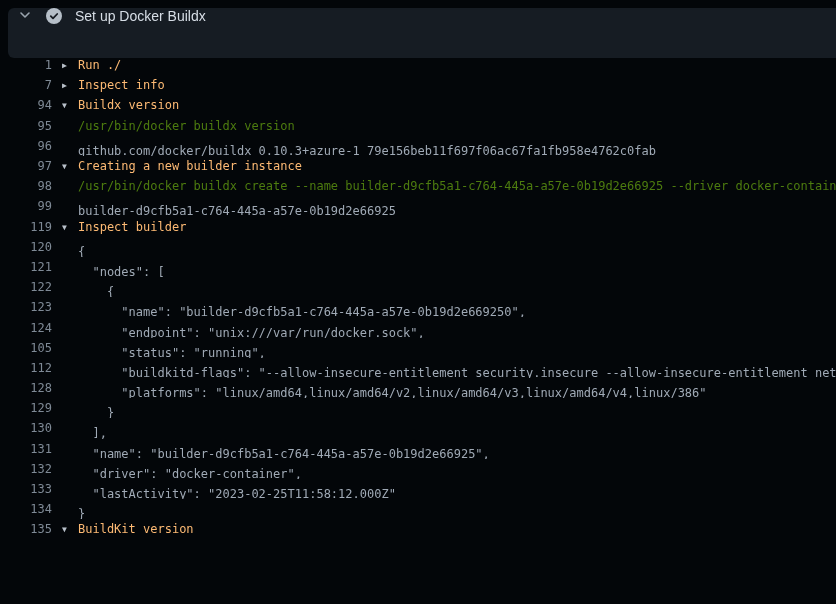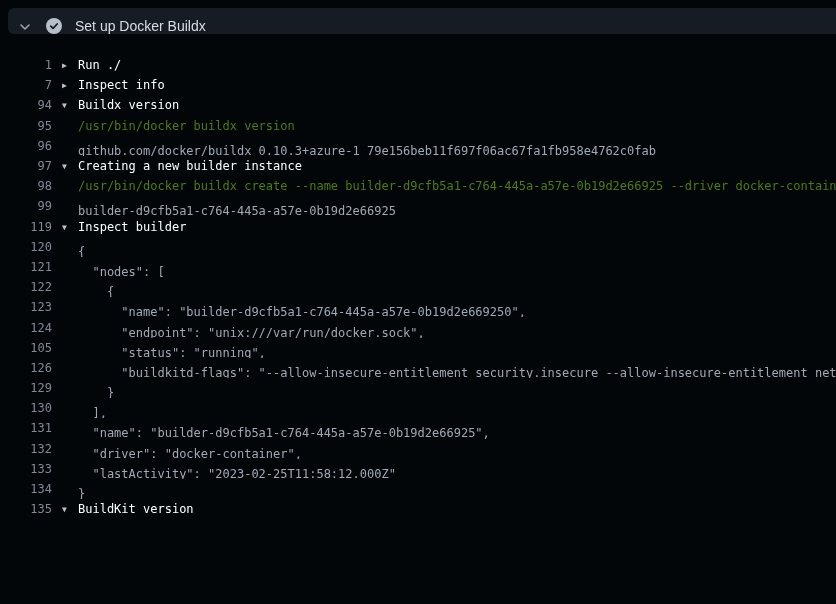--- a/index.html
+++ b/index.html
@@ -9,26 +9,26 @@
     height: 604px;
     background: #030609;
     overflow: hidden;
     font-family: "DejaVu Sans Mono", monospace;
   }
   .step-header {
     position: absolute;
     left: 8px;
     top: 8px;
     right: 0;
-    height: 26px;
+    height: 50px;
     background: #161c23;
     border-top-left-radius: 6px;
     border-bottom-left-radius: 6px;
     display: flex;
-    align-items: flex-end;
+    align-items: flex-start;
     cursor: pointer;
   }
   .chev {
     width: 14px;
     height: 14px;
     margin-left: 10px;
     flex: none;
     display: block;
   }
   .check-circle {
@@ -81,21 +81,21 @@
     padding-left: 10px;
     cursor: pointer;
   }
   .arrow {
     display: inline-block;
     width: 16px;
     font-size: 8px;
     color: #b8c0c9;
     vertical-align: middle;
   }
-  .t-group { color: #ffffff; margin-top: 6px; }
+  .t-group { color: #fdba74; margin-top: 6px; }
   .t-cmd   { color: #4d7c0f; }
   .t-out   { color: #a0aab6; margin-top: 10px; }
 </style>
 </head>
 <body>
 
 <div class="step-header">
   <svg class="chev" viewBox="0 0 14 14">
     <path d="M3 5 L7 9 L11 5" fill="none" stroke="#9aa4ae" stroke-width="1.6" stroke-linecap="round" stroke-linejoin="round"></path>
   </svg>
@@ -116,21 +116,22 @@
     <div class="log-line group"><div class="gutter">97</div><div class="content"><span class="arrow">▼</span><span class="t-group">Creating a new builder instance</span></div></div>
     <div class="log-line"><div class="gutter">98</div><div class="content t-cmd">/usr/bin/docker buildx create --name builder-d9cfb5a1-c764-445a-a57e-0b19d2e66925 --driver docker-container</div></div>
     <div class="log-line"><div class="gutter">99</div><div class="content t-out">builder-d9cfb5a1-c764-445a-a57e-0b19d2e66925</div></div>
     <div class="log-line group"><div class="gutter">119</div><div class="content"><span class="arrow">▼</span><span class="t-group">Inspect builder</span></div></div>
     <div class="log-line"><div class="gutter">120</div><div class="content t-out">{</div></div>
     <div class="log-line"><div class="gutter">121</div><div class="content t-out">  "nodes": [</div></div>
     <div class="log-line"><div class="gutter">122</div><div class="content t-out">    {</div></div>
     <div class="log-line"><div class="gutter">123</div><div class="content t-out">      "name": "builder-d9cfb5a1-c764-445a-a57e-0b19d2e669250",</div></div>
     <div class="log-line"><div class="gutter">124</div><div class="content t-out">      "endpoint": "unix:///var/run/docker.sock",</div></div>
     <div class="log-line"><div class="gutter">105</div><div class="content t-out">      "status": "running",</div></div>
-    <div class="log-line"><div class="gutter">126</div><div class="content t-out">      "buildkitd-flags": "--allow-insecure-entitlement security.insecure --allow-insecure-entitlement network.host",</div></div>
+    <div class="log-line"><div class="gutter">112</div><div class="content t-out">      "buildkitd-flags": "--allow-insecure-entitlement security.insecure --allow-insecure-entitlement network.host",</div></div>
+    <div class="log-line"><div class="gutter">128</div><div class="content t-out">      "platforms": "linux/amd64,linux/amd64/v2,linux/amd64/v3,linux/amd64/v4,linux/386"</div></div>
     <div class="log-line"><div class="gutter">129</div><div class="content t-out">    }</div></div>
     <div class="log-line"><div class="gutter">130</div><div class="content t-out">  ],</div></div>
     <div class="log-line"><div class="gutter">131</div><div class="content t-out">  "name": "builder-d9cfb5a1-c764-445a-a57e-0b19d2e66925",</div></div>
     <div class="log-line"><div class="gutter">132</div><div class="content t-out">  "driver": "docker-container",</div></div>
     <div class="log-line"><div class="gutter">133</div><div class="content t-out">  "lastActivity": "2023-02-25T11:58:12.000Z"</div></div>
     <div class="log-line"><div class="gutter">134</div><div class="content t-out">}</div></div>
     <div class="log-line group"><div class="gutter">135</div><div class="content"><span class="arrow">▼</span><span class="t-group">BuildKit version</span></div></div>
   </div>
 
 </body></html>

